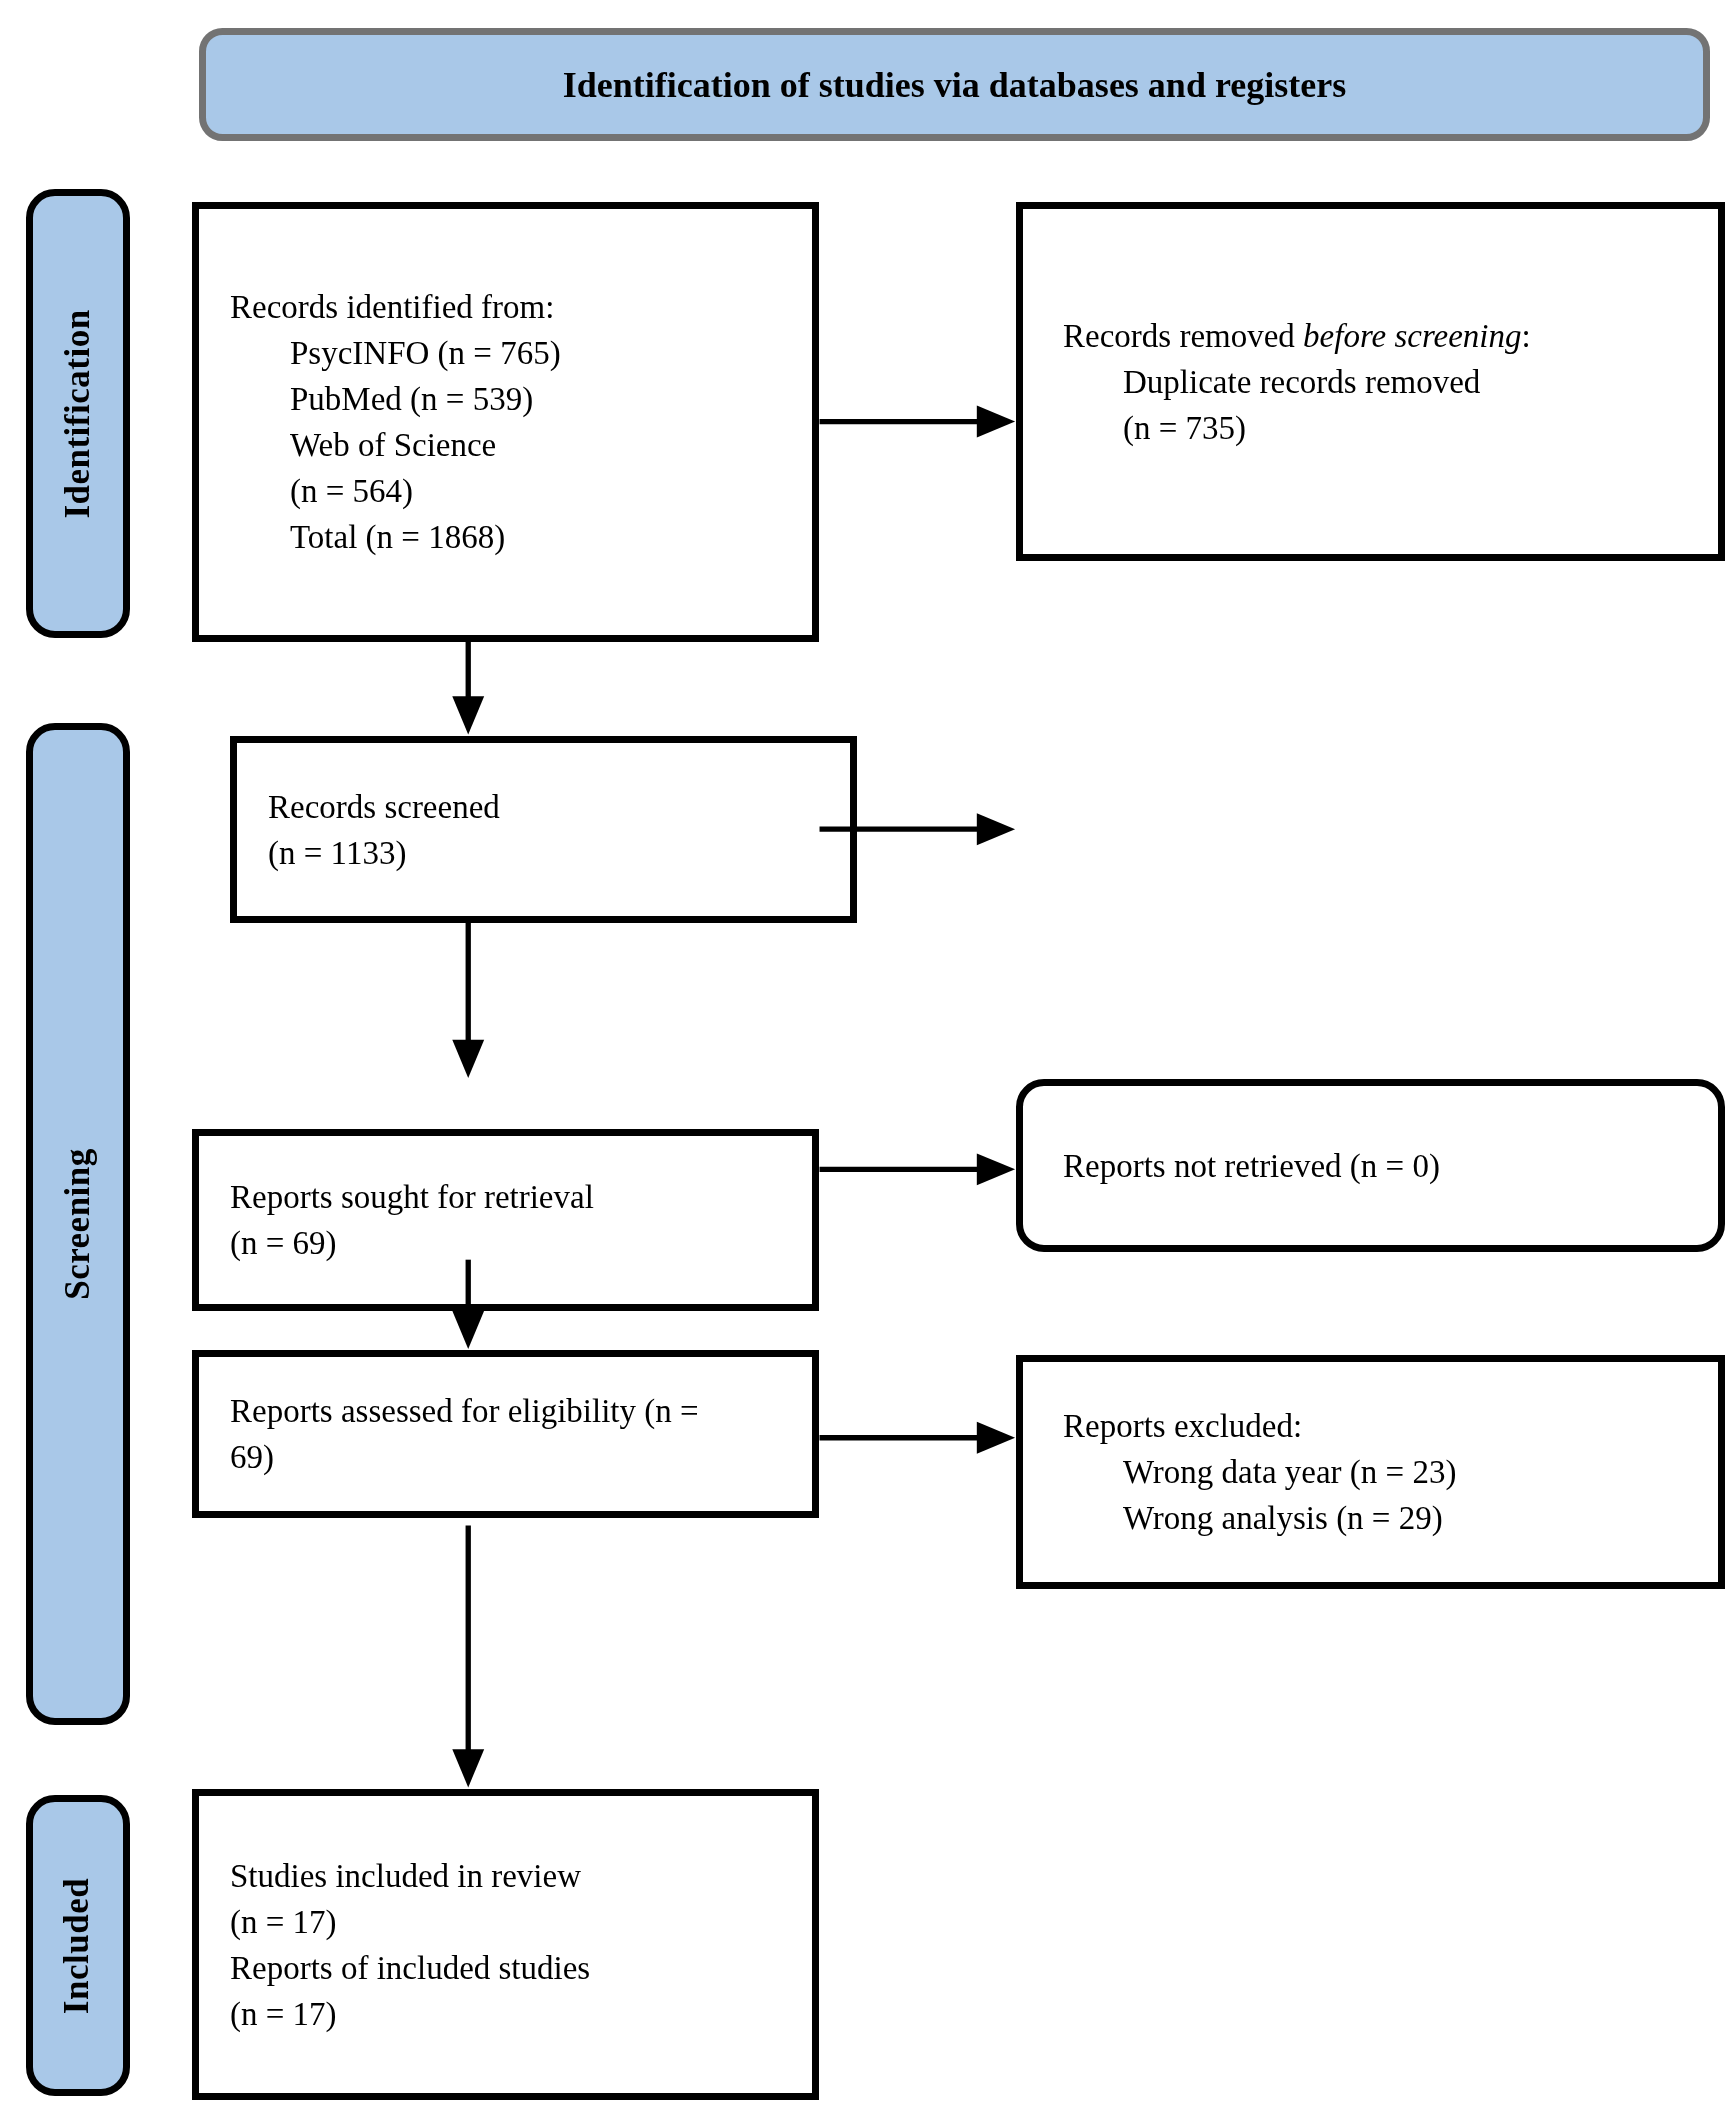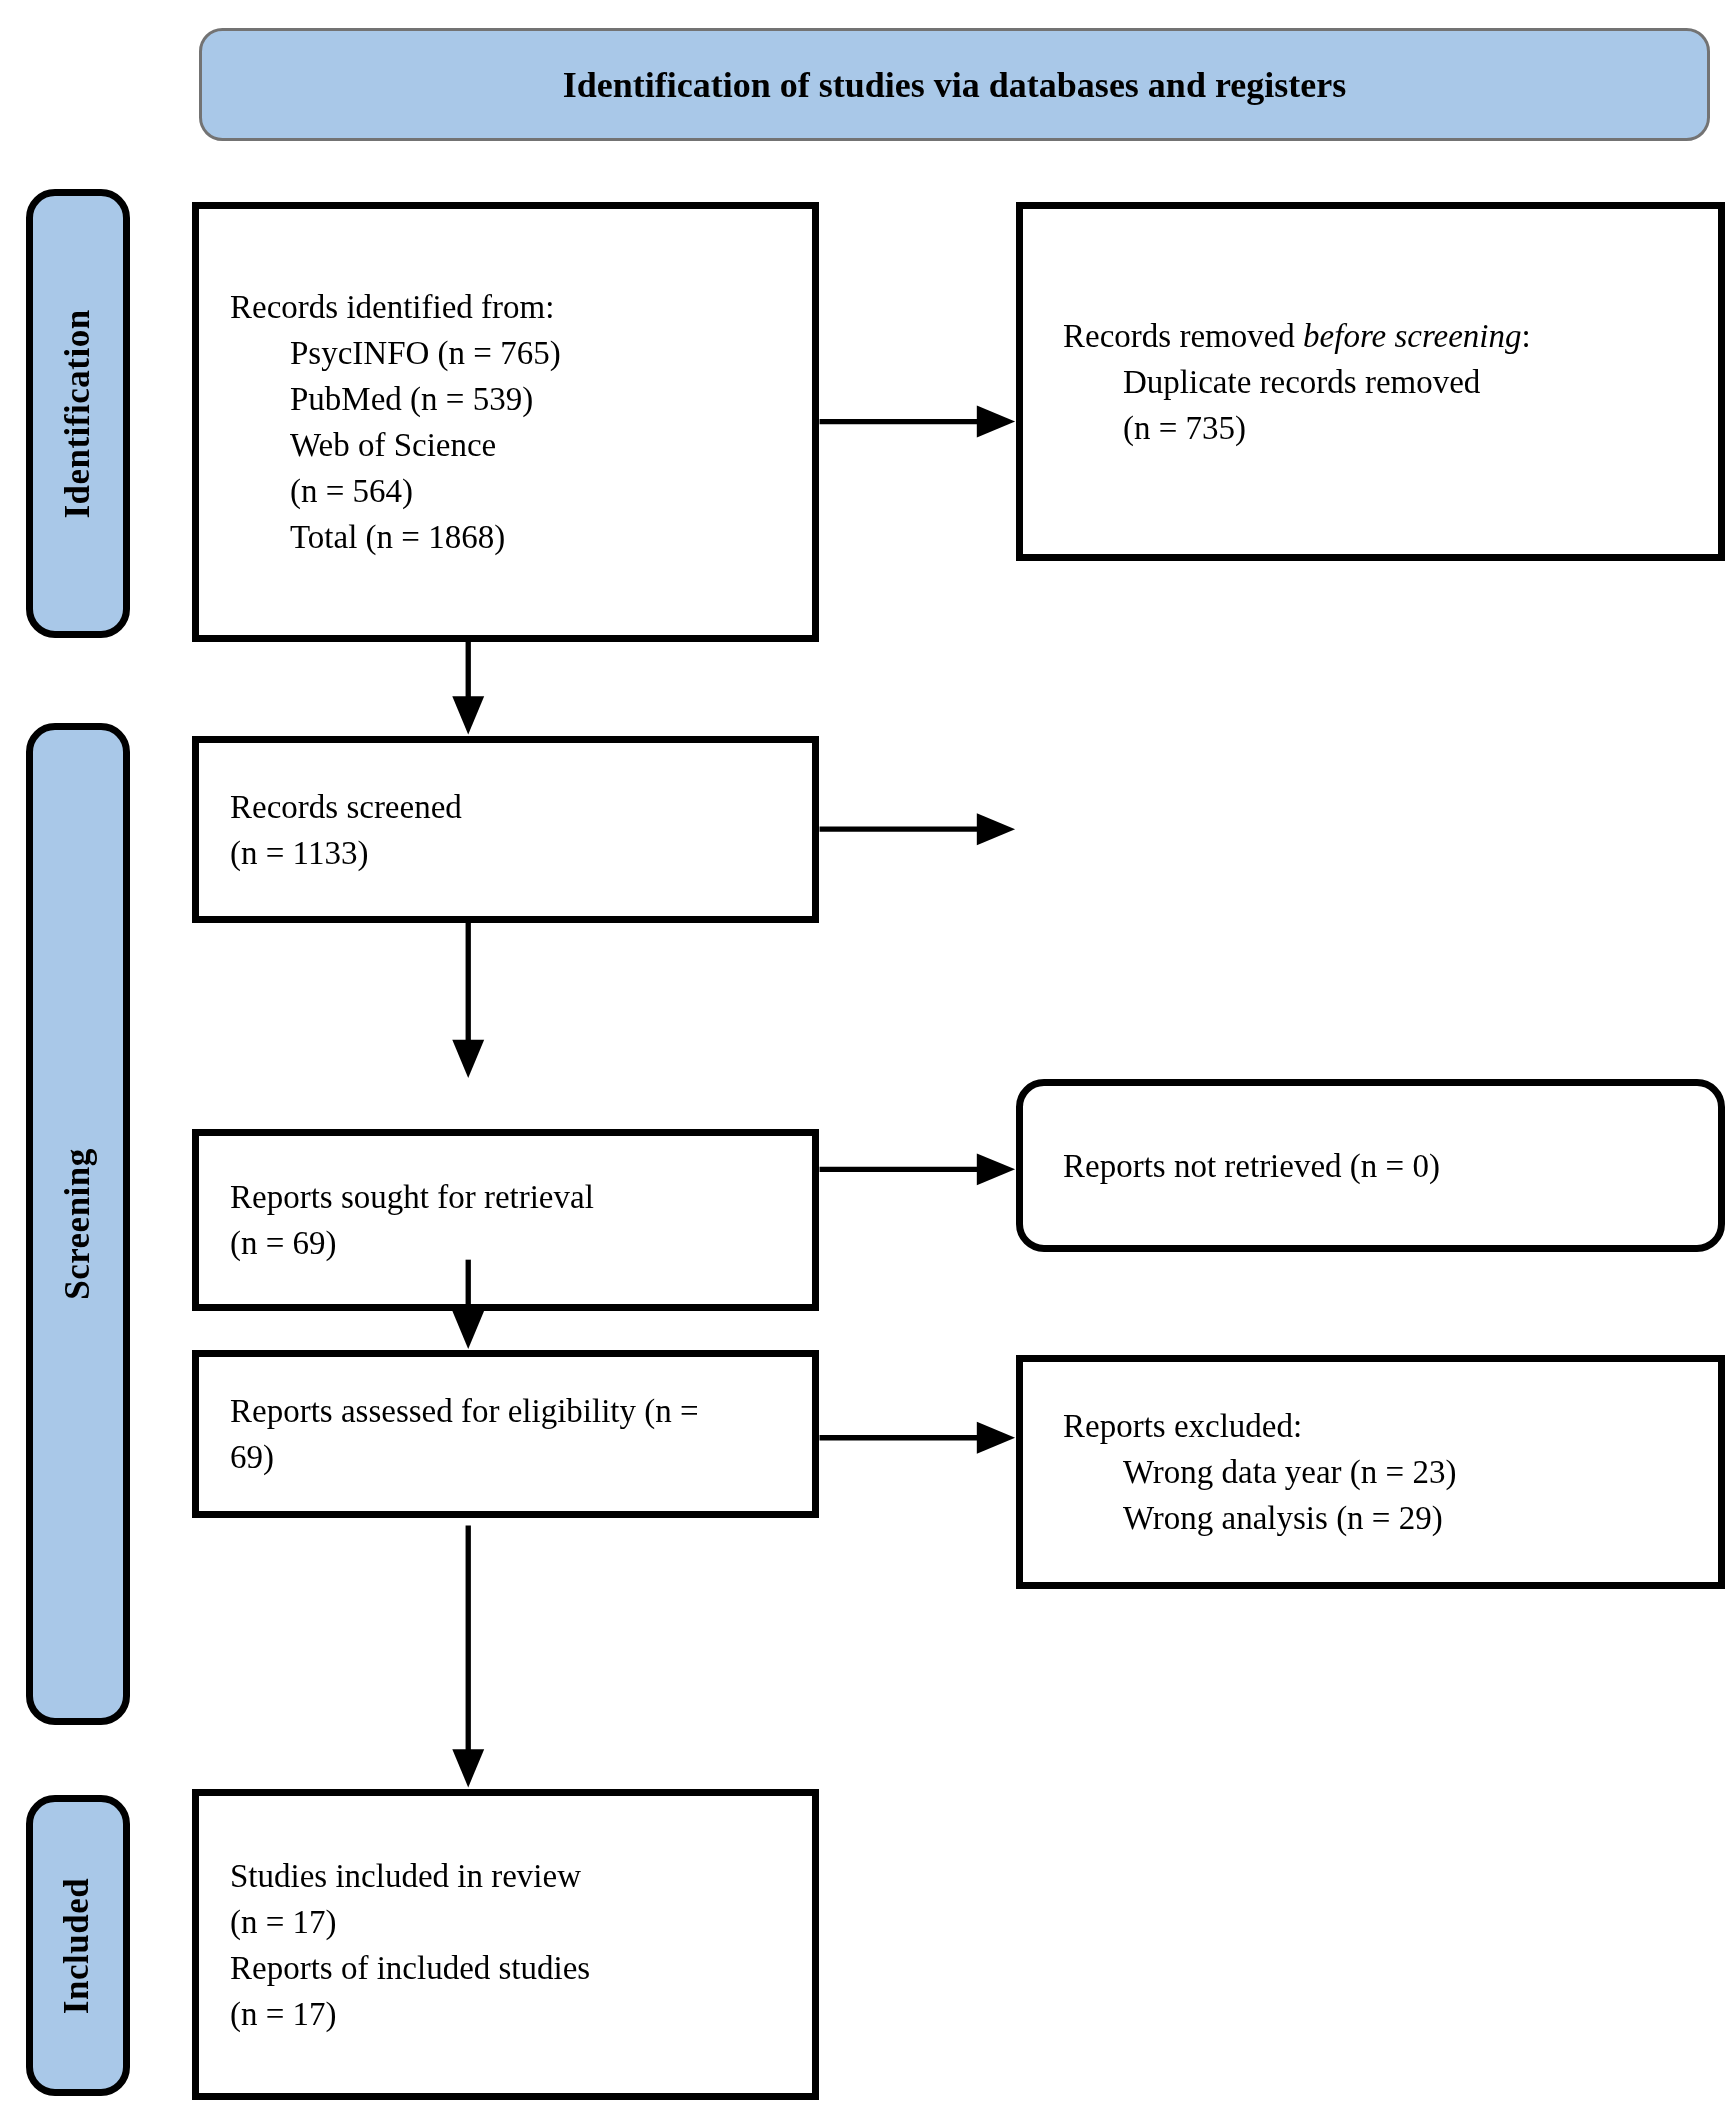--- a/index.html
+++ b/index.html
@@ -4,21 +4,21 @@
 <style>
   html,body { margin:0; padding:0; background:#ffffff; }
   .canvas {
     position:relative; width:1731px; height:2108px; background:#ffffff;
     font-family:"Liberation Serif", serif; color:#000;
   }
 
   
   .title-bar {
     position:absolute; left:199px; top:28px; width:1511px; height:113px;
-    background:#A9C8E8; border:3px solid #737373; border-radius:23.4px;
+    background:#A9C8E8; border:7px solid #737373; border-radius:23.4px;
     box-sizing:border-box; display:flex; align-items:center; justify-content:center;
   }
   .title-bar .title-text { font-weight:bold; font-size:36px; white-space:nowrap; }
 
   
   .stage-label {
     position:absolute; left:25.5px; width:104px;
     background:#A9C8E8; border:7.4px solid #000000; border-radius:29px;
     box-sizing:border-box; display:flex; align-items:center; justify-content:center;
     overflow:visible;
@@ -34,21 +34,21 @@
   
   .flow-box {
     position:absolute; background:#ffffff; border:7px solid #000000;
     box-sizing:border-box; display:flex; flex-direction:column; justify-content:center;
     padding-left:31px; padding-right:12.8px; font-size:33px; line-height:46px;
   }
   .left-col  { left:192px;  width:627px; }
   .right-col { left:1016px; width:709px;padding-left:40px; }
 
   #box-records-identified    { top:202px;  height:440px; }
-  #box-records-screened      { top:736px; height:187px; }
+  #box-records-screened      { top:736px; height:187px;margin-left:38px; }
   #box-reports-sought        { top:1129px; height:182px; }
   #box-reports-assessed      { top:1350px; height:168px; }
   #box-studies-included      { top:1789px; height:311px; }
 
   #box-records-removed       { top:202px;  height:359px; }
   #box-records-excluded      { top:635px; height:370px; }
   #box-reports-not-retrieved { top:1079px; height:173px;border-radius:28px; }
   #box-reports-excluded      { top:1355px; height:234px; }
 
   .line { white-space:nowrap; }

